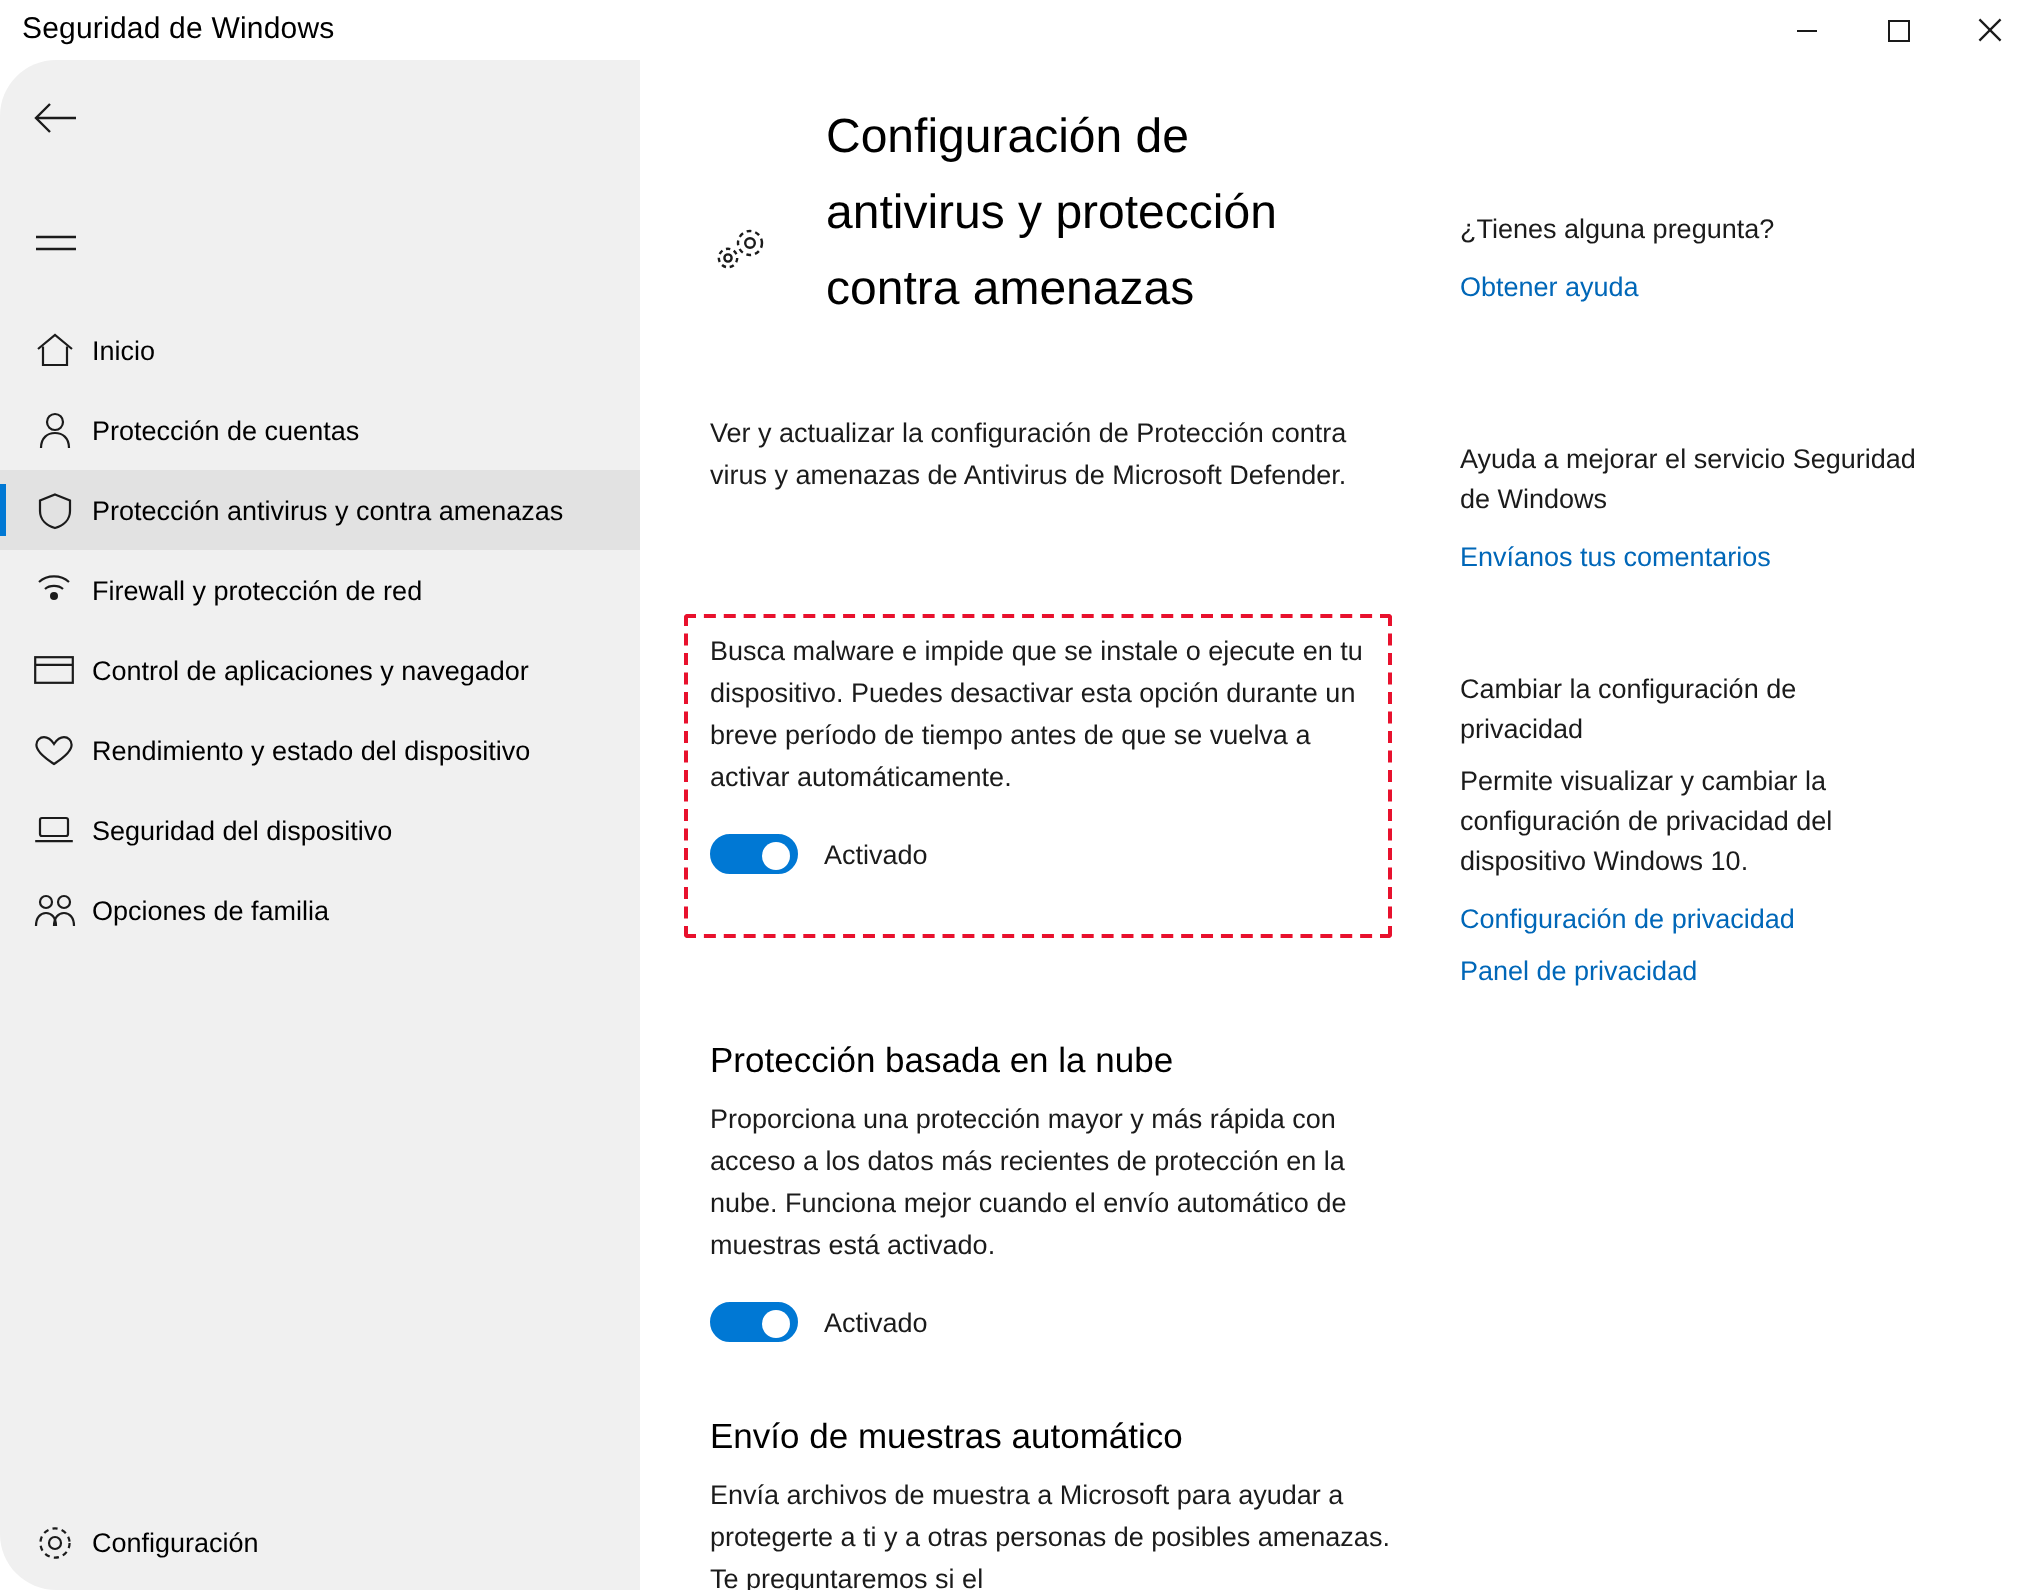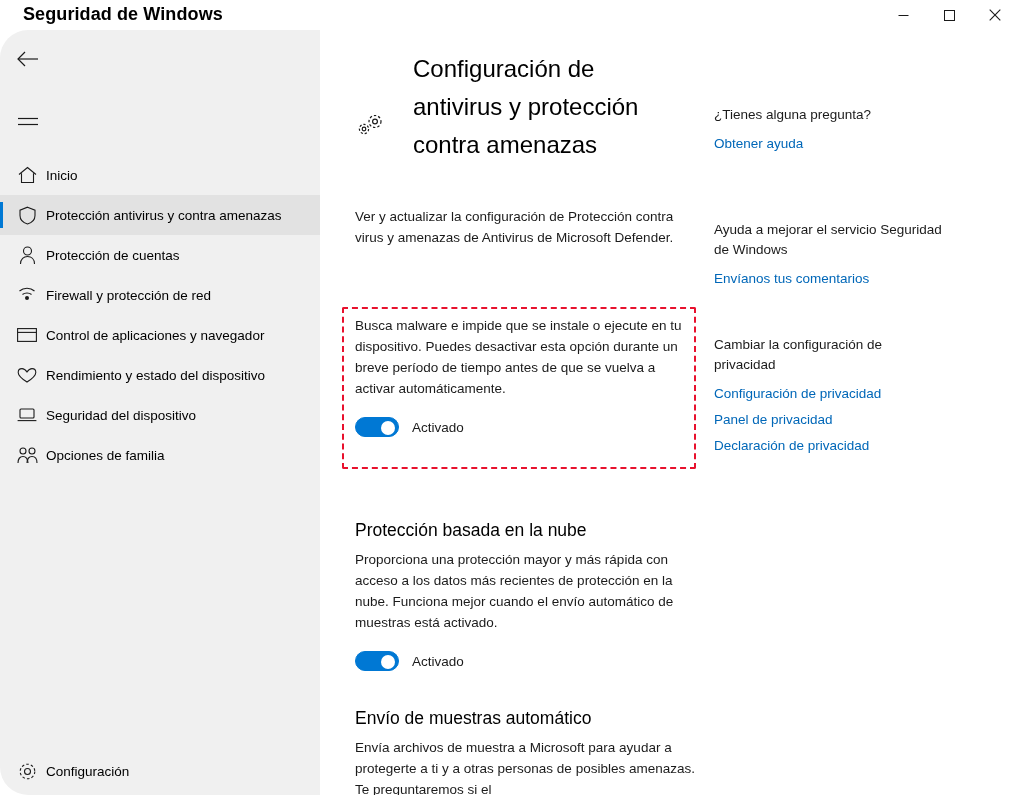--- a/index.html
+++ b/index.html
@@ -13,23 +13,22 @@
   }
   
   .titlebar {
     position: absolute; top: 0; left: 0;
     width: 1018px; height: 30px;
     background: #ffffff;
     display: flex; align-items: center;
     border-bottom: 1px solid #ffffff;
   }
   .titlebar .title {
-    font-size: 18px; color: #000; margin-left: 23px;
+    font-size: 15px; color: #000; margin-left: 11px;
     letter-spacing: 0.1px;
-    font-weight: bold;
   }
   .winbtns {
     position: absolute; top: 0; right: 0; height: 30px;
     display: flex;
   }
   .winbtn {
     width: 46px; height: 30px;
     display: flex; align-items: center; justify-content: center;
     font-size: 11px; color: #1a1a1a;
     background: transparent;
@@ -145,21 +144,21 @@
   .highlight-box {
     position: absolute;
     left: 22px; top: 277px;
     width: 354px; height: 162px;
     border: 2px dashed #e8112d;
     border-radius: 2px;
     pointer-events: none;
   }
   
   .aside {
-    position: absolute; top: 30px; left: 696px;
+    position: absolute; top: 30px; left: 712px;
     width: 302px; height: 765px;
     background: #ffffff;
   }
   .aside-block { position: absolute; left: 18px; width: 230px; }
   .aside h3 {
     margin: 0 0 6px 0;
     font-size: 13.5px; font-weight: 400; color: #1b1b1b;
     line-height: 20px;
   }
   .aside p {
@@ -219,37 +218,37 @@
     <div class="navitem">
       <span class="ico">
         <svg width="19" height="18" viewBox="0 0 19 18" aria-hidden="true">
           <polyline points="1,8.5 9.5,1.5 18,8.5" fill="none" stroke="#1b1b1b" stroke-width="1.1"></polyline>
           <polyline points="3.5,7.2 3.5,16.5 15.5,16.5 15.5,7.2" fill="none" stroke="#1b1b1b" stroke-width="1.1"></polyline>
         </svg>
       </span>
       <span class="lbl">Inicio</span>
     </div>
 
-    <div class="navitem selected">
-      <span class="ico">
-        <svg width="17" height="19" viewBox="0 0 17 19" aria-hidden="true">
-          <path d="M8.5 1.2 L16 4.2 V9.5 C16 14 12.6 16.8 8.5 18 C4.4 16.8 1 14 1 9.5 V4.2 Z" fill="none" stroke="#1b1b1b" stroke-width="1.1"></path>
-        </svg>
-      </span>
-      <span class="lbl">Protección antivirus y contra amenazas</span>
-    </div>
-
     <div class="navitem">
       <span class="ico">
         <svg width="17" height="19" viewBox="0 0 17 19" aria-hidden="true">
           <circle cx="8.5" cy="5" r="4" fill="none" stroke="#1b1b1b" stroke-width="1.1"></circle>
           <path d="M1.5 18 C1.5 12.8 4.8 10.5 8.5 10.5 C12.2 10.5 15.5 12.8 15.5 18" fill="none" stroke="#1b1b1b" stroke-width="1.1"></path>
         </svg>
       </span>
       <span class="lbl">Protección de cuentas</span>
+    </div>
+
+    <div class="navitem selected">
+      <span class="ico">
+        <svg width="17" height="19" viewBox="0 0 17 19" aria-hidden="true">
+          <path d="M8.5 1.2 L16 4.2 V9.5 C16 14 12.6 16.8 8.5 18 C4.4 16.8 1 14 1 9.5 V4.2 Z" fill="none" stroke="#1b1b1b" stroke-width="1.1"></path>
+        </svg>
+      </span>
+      <span class="lbl">Protección antivirus y contra amenazas</span>
     </div>
 
     <div class="navitem">
       <span class="ico">
         <svg width="20" height="18" viewBox="0 0 20 18" aria-hidden="true">
           <circle cx="10" cy="12" r="2" fill="#1b1b1b"></circle>
           <path d="M5.5 8.5 C7.8 6.4 12.2 6.4 14.5 8.5" fill="none" stroke="#1b1b1b" stroke-width="1.1"></path>
           <path d="M2.5 5 C6.6 1.3 13.4 1.3 17.5 5" fill="none" stroke="#1b1b1b" stroke-width="1.1"></path>
         </svg>
       </span>
@@ -363,17 +362,17 @@
     <a class="link" href="#">Obtener ayuda</a>
   </div>
 
   <div class="aside-block" style="top:190px;">
     <h3>Ayuda a mejorar el servicio Seguridad de Windows</h3>
     <a class="link" href="#">Envíanos tus comentarios</a>
   </div>
 
   <div class="aside-block" style="top:305px;">
     <h3>Cambiar la configuración de privacidad</h3>
+    <p>Permite visualizar y cambiar la configuración de privacidad del dispositivo Windows 10.</p>
     <a class="link" href="#">Configuración de privacidad</a>
     <a class="link" href="#">Panel de privacidad</a>
-    <a class="link" href="#">Declaración de privacidad</a>
   </div>
 </div>
 
 </body></html>

